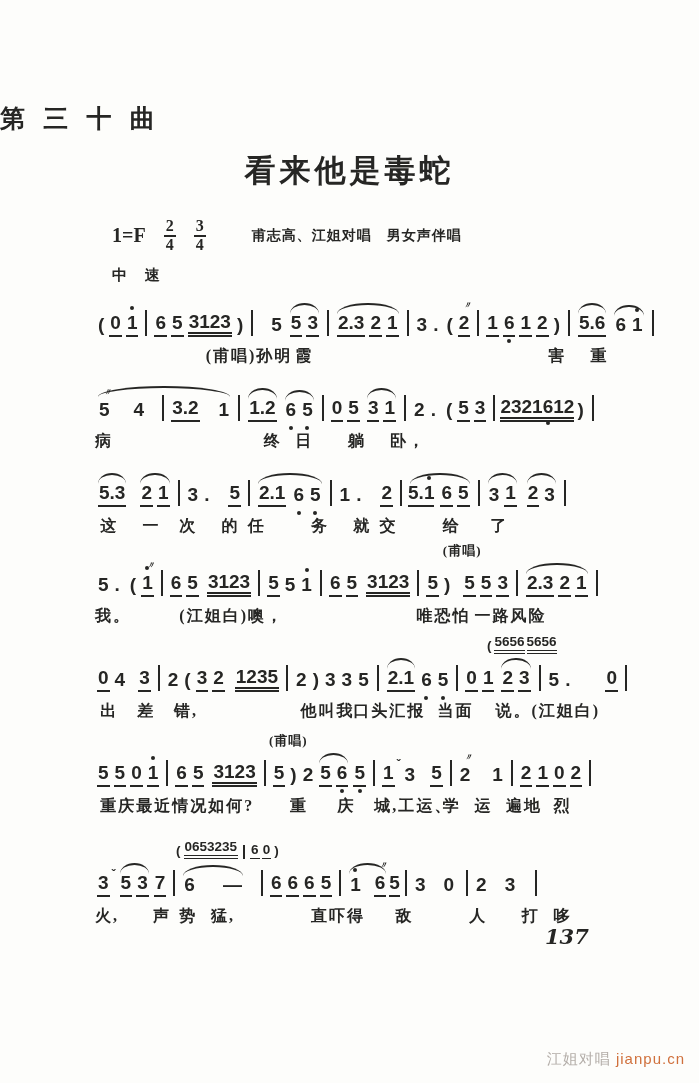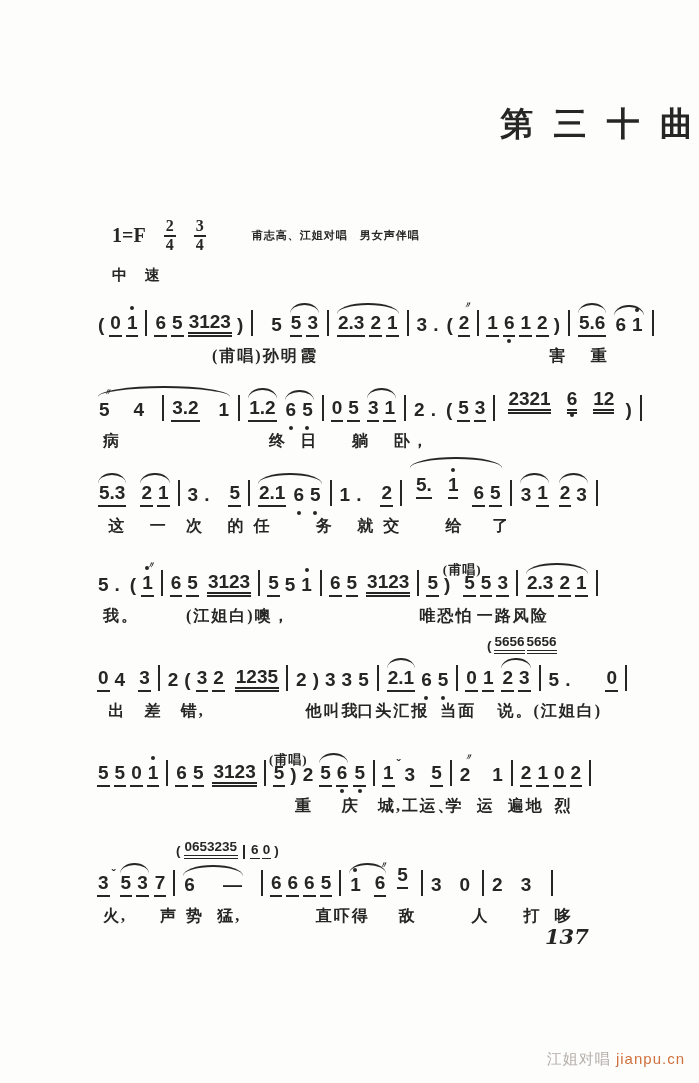--- a/index.html
+++ b/index.html
@@ -1,69 +1,70 @@
 <!DOCTYPE html>
 <html><head>
 <meta charset="utf-8">
 <style>
   html,body{margin:0;padding:0;background:#e8e8e8;}
   .page{position:relative;width:699px;height:1083px;background:#fdfdfb;overflow:hidden;
         font-family:"Liberation Serif",serif;color:#262624;}
-  .htitle{position:absolute;top:102px;left:0;width:100%;text-align:right;
-          font-weight:700;font-size:33px;letter-spacing:6px;}
+  .htitle{position:absolute;top:102px;left:0;width:100%;text-align:left;
+          font-weight:700;font-size:25px;letter-spacing:6px;}
   .stitle{position:absolute;top:150px;left:0;width:100%;text-align:center;
           font-weight:700;font-size:31px;letter-spacing:4px;}
   .meta{position:absolute;top:218px;left:112px;display:flex;align-items:center;}
   .key{font-weight:700;font-size:20px;font-family:"Liberation Serif",serif;}
   .frac{display:flex;flex-direction:column;align-items:center;margin-left:18px;
         font-weight:700;font-size:16px;line-height:1.05;}
   .frac .den{border-top:2px solid #262624;padding:0 2px;}
-  .performers{margin-left:46px;font-weight:700;font-size:11px;letter-spacing:1px;}
+  .performers{margin-left:46px;font-weight:700;font-size:14px;letter-spacing:1px;}
   .tempo{position:absolute;top:266px;left:112px;font-weight:700;font-size:15px;letter-spacing:7px;}
 
   .score-line{position:absolute;left:95px;width:527px;}
   .note-row{display:flex;align-items:flex-end;height:32px;}
   .note{display:inline-block;position:relative;padding:0 1px 2px;margin:0 2px;
         font-family:"Liberation Sans",sans-serif;font-weight:700;font-size:19px;
         line-height:21px;letter-spacing:0;white-space:nowrap;}
   .u1{border-bottom:2px solid #262624;}
   .u2{border-bottom:5px double #262624;padding-bottom:0;}
-  .tt{margin:8px;padding-left:0;padding-right:0;}
+  .tt{margin:0;padding-left:0;padding-right:0;}
   .br{font-size:12px;transform:translateY(-9px);margin:0 0 0 -1px;}
   .bar{width:2px;height:26px;background:#262624;margin:0 5px 1px 5px;flex:none;}
   .sp{display:inline-block;flex:none;}
   .arc{position:relative;display:inline-flex;align-items:flex-end;margin:0 1px;}
   .arc::before{content:"";position:absolute;top:-9px;left:2px;right:2px;height:9px;
                border-top:2px solid #262624;border-radius:50%/100% 100% 0 0;}
   .m-hd{position:absolute;top:-6px;left:50%;transform:translateX(-50%);
         width:4px;height:4px;border-radius:50%;background:#262624;}
   .m-ld{position:absolute;bottom:-8px;left:50%;transform:translateX(-50%);
         width:4px;height:4px;border-radius:50%;background:#262624;}
   .m-tr{position:absolute;top:-17px;left:40%;font-size:9px;letter-spacing:0;}
   .m-tr::after{content:"〃";}
   .pre-row{position:absolute;top:-26px;display:flex;align-items:flex-end;height:20px;}
   .pre-row .note{font-size:13.5px;line-height:15px;margin:0 1px;padding-bottom:1px;}
   .pre-row .u1{border-bottom-width:1.5px;}
   .pre-row .u2{border-bottom-width:4px;}
   .pre-row .bar{height:14px;margin:0 4px;}
-  .label{position:absolute;top:-23px;font-weight:700;font-size:13px;letter-spacing:1px;margin-top:19px;}
-  .lyrics-row{position:relative;margin-top:9px;height:22px;margin-left:8px;}
+  .label{position:absolute;top:-23px;font-weight:700;font-size:13px;letter-spacing:1px;}
+  .lyrics-row{position:relative;margin-top:9px;height:22px;}
   .lyric{position:absolute;top:0;font-weight:700;font-size:16px;letter-spacing:2px;white-space:nowrap;}
   .pageno{position:absolute;top:924px;left:545px;font-style:italic;font-weight:700;
           font-size:21px;font-family:"DejaVu Serif",serif;}
   .watermark{position:absolute;top:1050px;right:14px;font-size:15px;
              font-family:"Liberation Sans",sans-serif;letter-spacing:1px;}
   .wm-name{color:#b3ada8;}
   .wm-url{color:#d0703c;}
 </style>
 </head>
 <body>
 
 <div class="page">
   <div class="htitle">第 三 十 曲</div>
+  <div class="stitle">看来他是毒蛇</div>
 
   <div class="meta">
     <span class="key">1=F</span>
     <span class="frac">
       <span class="num">2</span>
       <span class="den">4</span>
     </span>
     <span class="frac">
       <span class="num">3</span>
       <span class="den">4</span>
@@ -370,20 +371,21 @@
           <span class="sp" style="width: 16px;"></span>
           <span class="note">1</span>
           <span class="bar"></span>
           <span class="note u1">2</span>
           <span class="note u1">1</span>
           <span class="note u1">0</span>
           <span class="note u1">2</span>
           <span class="bar"></span>
         </div>
         <div class="lyrics-row">
+          <span class="lyric" style="left: 1%;">重庆最近情况如何?</span>
           <span class="lyric" style="left: 37%;">重</span>
           <span class="lyric" style="left: 46%;">庆</span>
           <span class="lyric" style="left: 53%;">城,工</span>
           <span class="lyric" style="left: 61%;">运、</span>
           <span class="lyric" style="left: 66%;">学</span>
           <span class="lyric" style="left: 72%;">运</span>
           <span class="lyric" style="left: 78%;">遍地</span>
           <span class="lyric" style="left: 87%;">烈</span>
         </div>
       </div>

